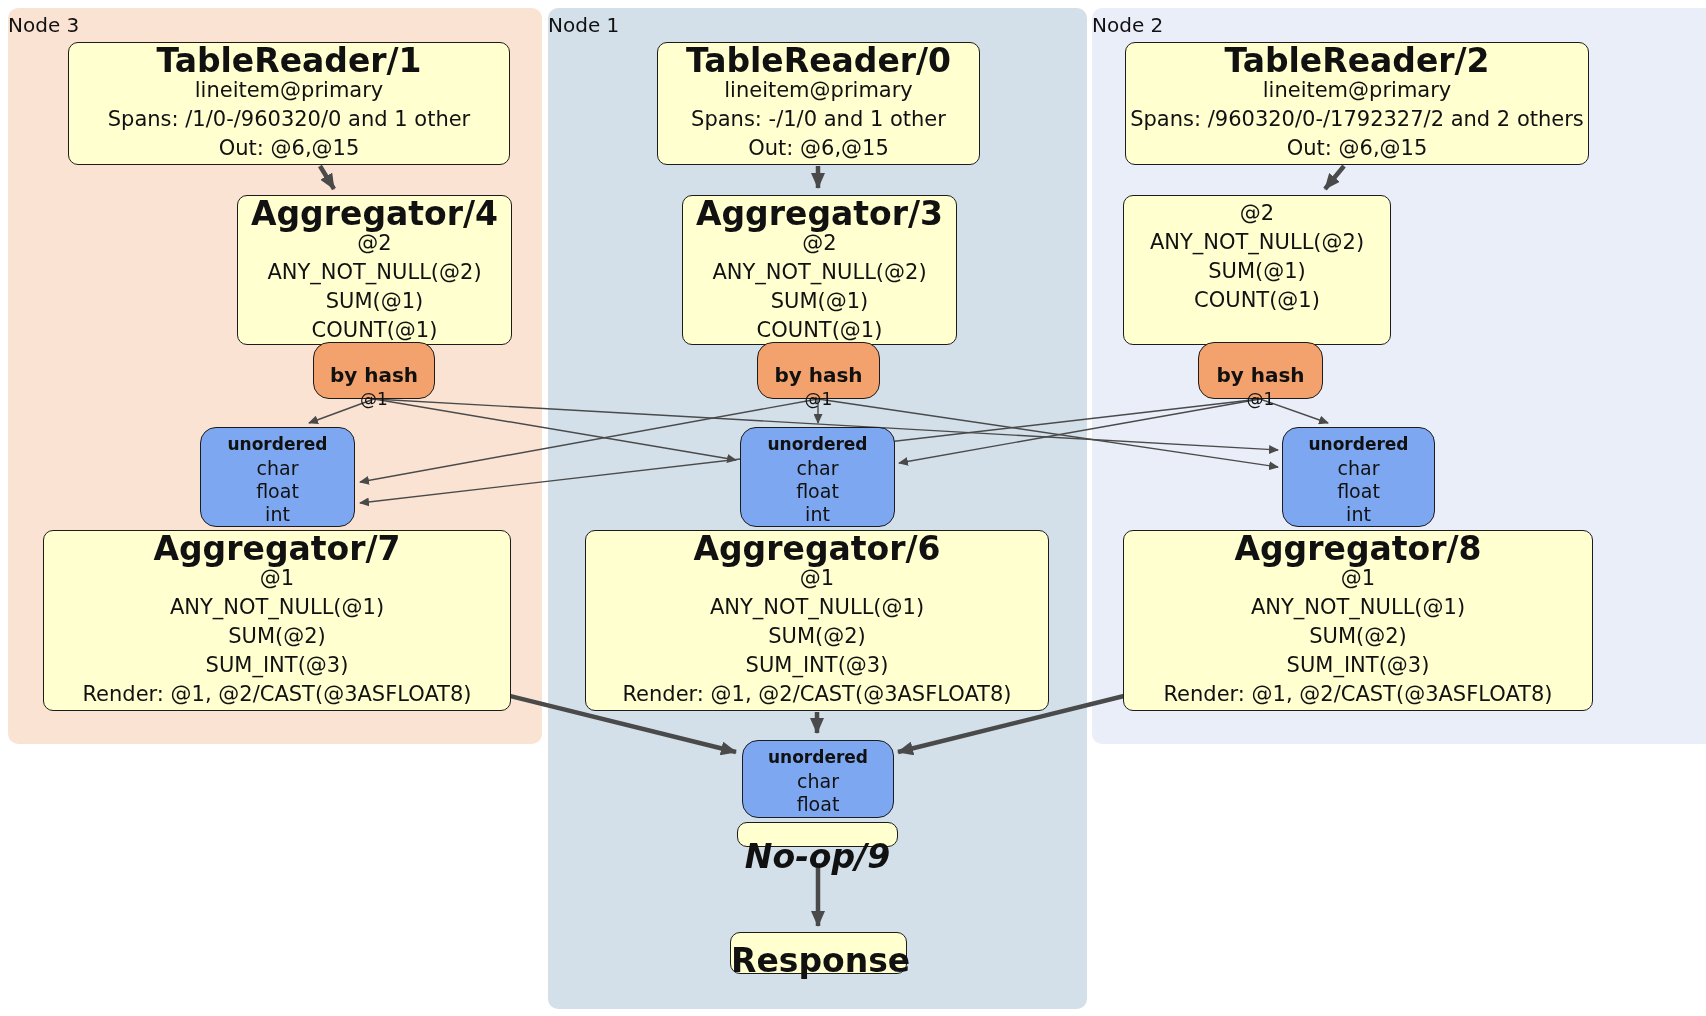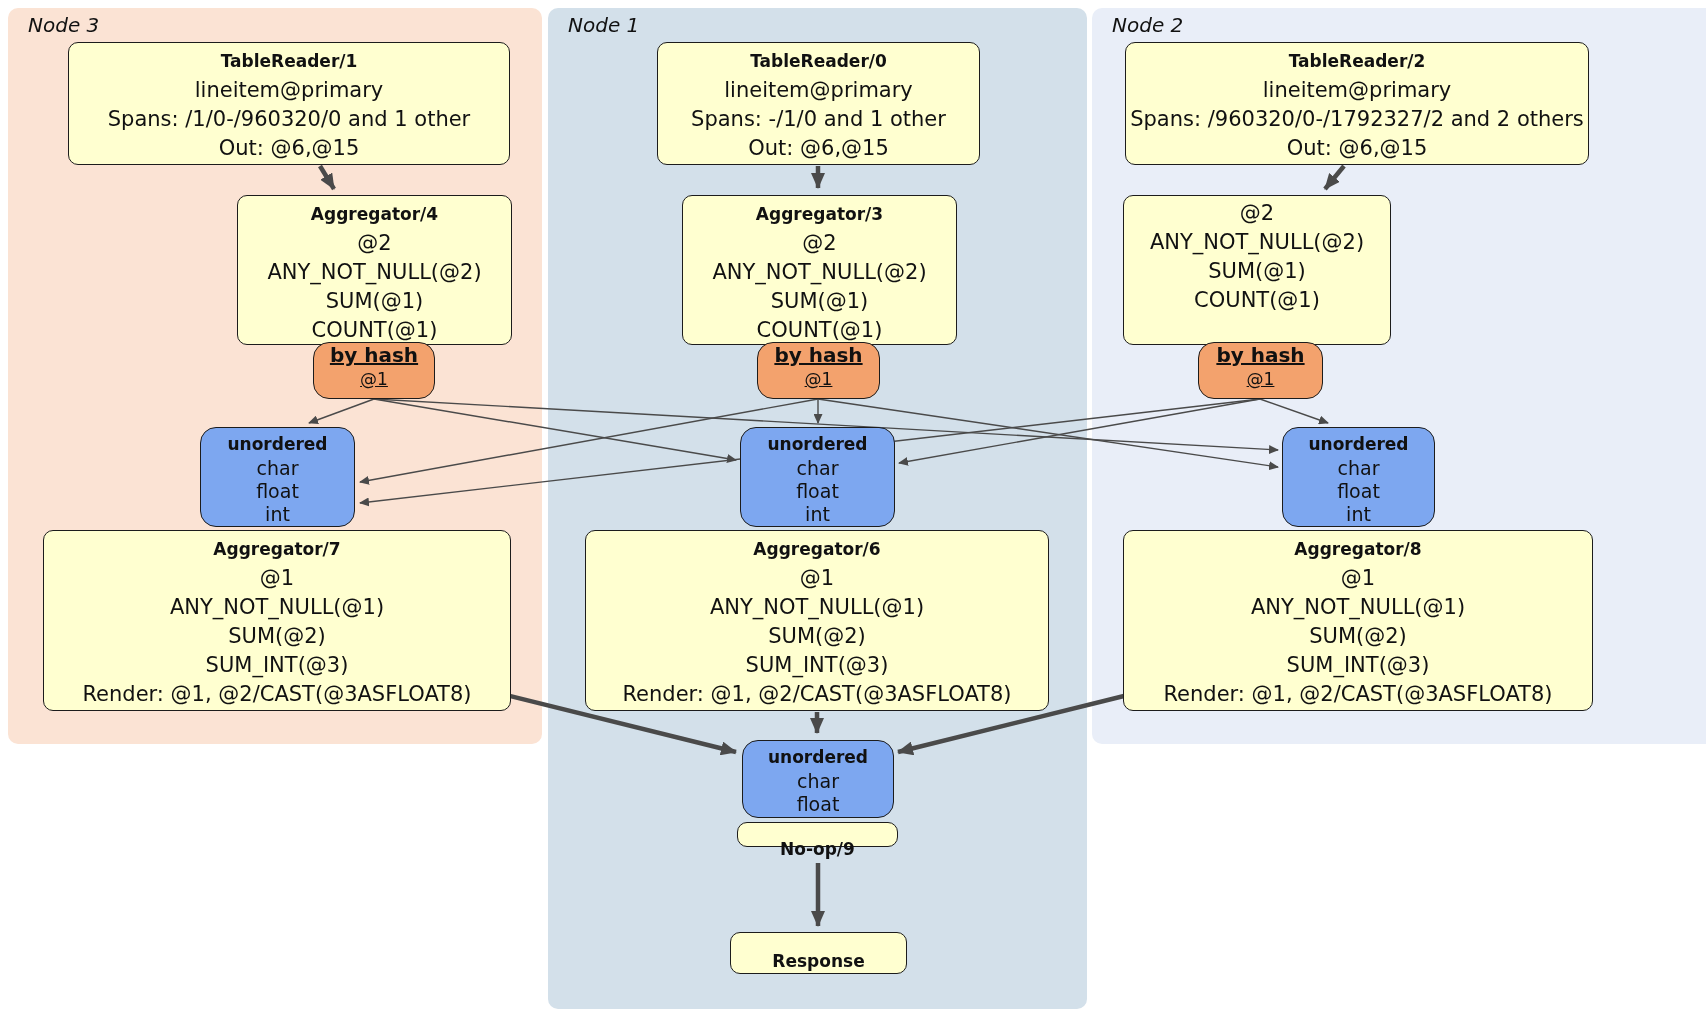--- a/index.html
+++ b/index.html
@@ -1,30 +1,30 @@
 <!DOCTYPE html>
 <html style="--node3-bg: #FBE3D4; --node1-bg: #D3E0EA; --node2-bg: #E9EEF8; --box-bg: #FFFFD0; --router-bg: #F3A26D; --sync-bg: #7DA7F0; --box-border: #1C1C1C; --edge: #4A4A4A; --text: #111111;"><head>
 <meta charset="utf-8">
 <style>
   html,body{margin:0;padding:0;background:#ffffff;}
   #canvas{
     position:relative;width:1706px;height:1016px;overflow:hidden;
     font-family:"DejaVu Sans", sans-serif;color:var(--text,#111);
   }
   .band{position:absolute;border-radius:10px;z-index:0;}
-  .band-label{font-size:20px;padding:5px 0 0 20px;color:#111;white-space:nowrap;font-style:italic;}
+  .band-label{font-size:20px;padding:5px 0 0 0;color:#111;white-space:nowrap;}
   #edges{position:absolute;left:0;top:0;z-index:1;}
   .box{
     position:absolute;z-index:2;box-sizing:border-box;text-align:center;
     background:var(--box-bg,#FFFFD0);border:1.5px solid var(--box-border,#1C1C1C);
     border-radius:10px;padding-top:3px;white-space:nowrap;
   }
-  .btitle{font-weight:bold;font-size:17px;line-height:30px;}
+  .btitle{font-weight:bold;font-size:33px;line-height:30px;}
   .bline{font-size:21px;line-height:29px;}
-  .router{background:var(--router-bg,#F3A26D);border-radius:16px;padding-top:0;text-decoration:underline;}
+  .router{background:var(--router-bg,#F3A26D);border-radius:16px;padding-top:20px;}
   .router .btitle{font-size:20px;line-height:25px;}
   .router .bline{font-size:17px;line-height:23px;}
   .sync{background:var(--sync-bg,#7DA7F0);border-radius:16px;}
   .sync .btitle{font-size:17px;line-height:26px;}
   .sync .bline{font-size:19px;line-height:23px;}
   .tag .btitle{line-height:36px;}
   .edge{stroke:var(--edge,#4A4A4A);fill:none;}
   .thin{stroke-width:1.4px;}
   .thick{stroke-width:4.5px;}
 </style>
@@ -167,20 +167,20 @@
     <div class="bline">SUM(@2)</div>
     <div class="bline">SUM_INT(@3)</div>
     <div class="bline">Render: @1, @2/CAST(@3ASFLOAT8)</div>
   </div>
 
   <div class="box sync" style="left:742px;top:740px;width:152px;height:78px;">
     <div class="btitle">unordered</div>
     <div class="bline">char</div>
     <div class="bline">float</div>
   </div>
-  <div class="box tag" style="left:737px;top:822px;width:161px;height:25px;padding-top:8px;">
+  <div class="box tag" style="left:737px;top:822px;width:161px;height:25px;padding-top:16px;font-style:italic;">
     <div class="btitle">No-op/9</div>
   </div>
   <div class="box tag" style="left:730px;top:932px;width:177px;height:42px;padding-top:10px;">
     <div class="btitle">Response</div>
   </div>
 
 </div>
 
 </body></html>

